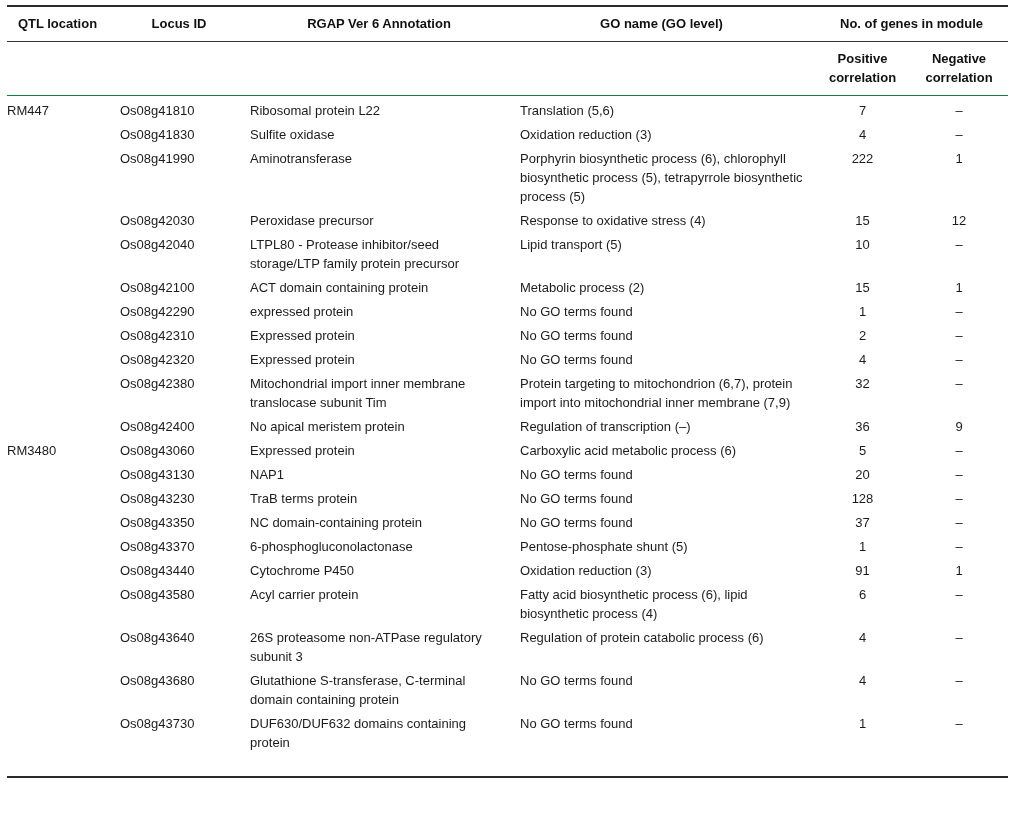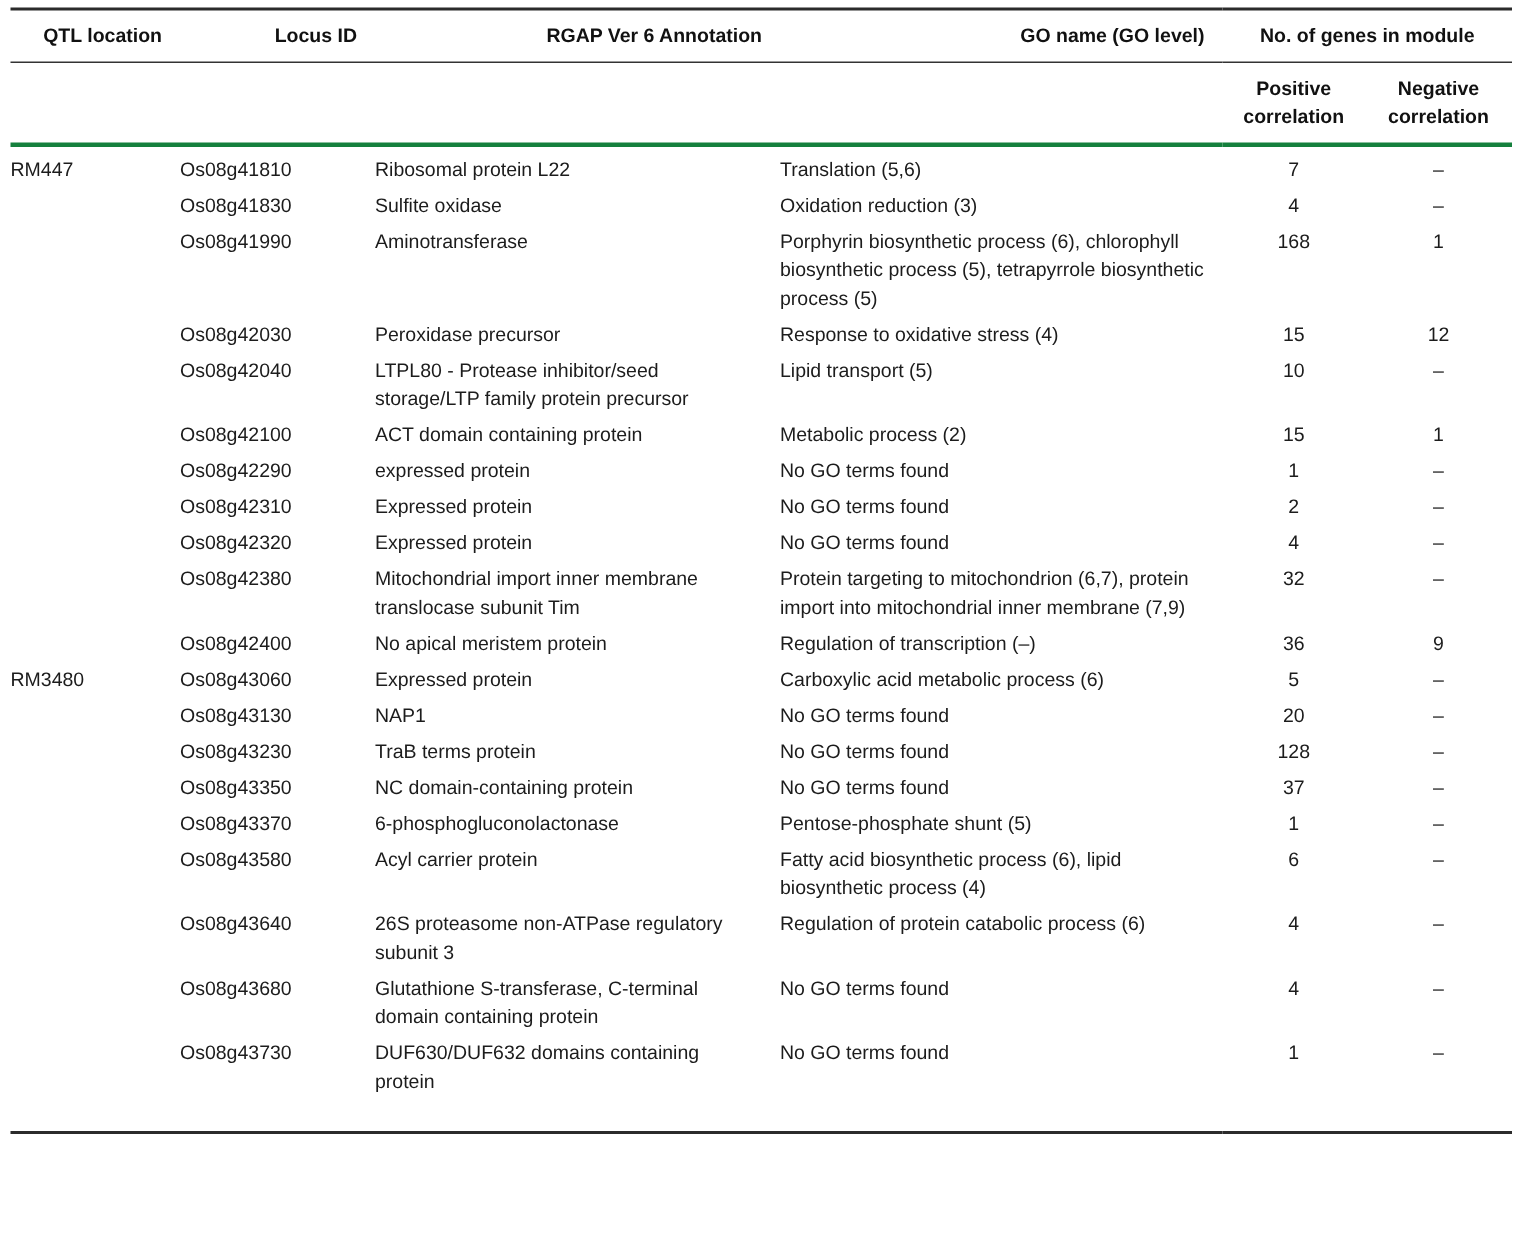--- a/index.html
+++ b/index.html
@@ -32,30 +32,30 @@
 
   thead th {
     font-weight: 700;
     font-size: 13px;
     color: #111111;
     vertical-align: top;
   }
   tr.main-header th {
     border-top: 2px solid #2b2b2b;
     border-bottom: 1px solid #333333;
-    text-align: right;
+    text-align: center;
     padding: 7px 12px 8px 0;
     line-height: 19px;
   }
   tr.main-header th.spanner {
     text-align: center;
     padding-right: 0;
   }
   tr.sub-header th {
-    border-bottom: 3px solid #15803d;
+    border-bottom: 1px solid #15803d;
     padding: 7px 0 8px 0;
     line-height: 19px;
   }
   tr.sub-header th.sub {
     text-align: center;
   }
   tbody td {
     vertical-align: top;
     text-align: left;
     padding: 2px 12px 3px 0;
@@ -121,21 +121,21 @@
     <td>Oxidation reduction (3)</td>
     <td class="num">4</td>
     <td class="num">–</td>
   </tr>
 
   <tr>
     <td></td>
     <td>Os08g41990</td>
     <td>Aminotransferase</td>
     <td>Porphyrin biosynthetic process (6), chlorophyll biosynthetic process (5), tetrapyrrole biosynthetic process (5)</td>
-    <td class="num">168</td>
+    <td class="num">222</td>
     <td class="num">1</td>
   </tr>
 
   <tr>
     <td></td>
     <td>Os08g42030</td>
     <td>Peroxidase precursor</td>
     <td>Response to oxidative stress (4)</td>
     <td class="num">15</td>
     <td class="num">12</td>
@@ -243,20 +243,28 @@
 
   <tr>
     <td></td>
     <td>Os08g43370</td>
     <td>6-phosphogluconolactonase</td>
     <td>Pentose-phosphate shunt (5)</td>
     <td class="num">1</td>
     <td class="num">–</td>
   </tr>
 
+  <tr>
+    <td></td>
+    <td>Os08g43440</td>
+    <td>Cytochrome P450</td>
+    <td>Oxidation reduction (3)</td>
+    <td class="num">91</td>
+    <td class="num">1</td>
+  </tr>
 
 
   <tr>
     <td></td>
     <td>Os08g43580</td>
     <td>Acyl carrier protein</td>
     <td>Fatty acid biosynthetic process (6), lipid biosynthetic process (4)</td>
     <td class="num">6</td>
     <td class="num">–</td>
   </tr>

